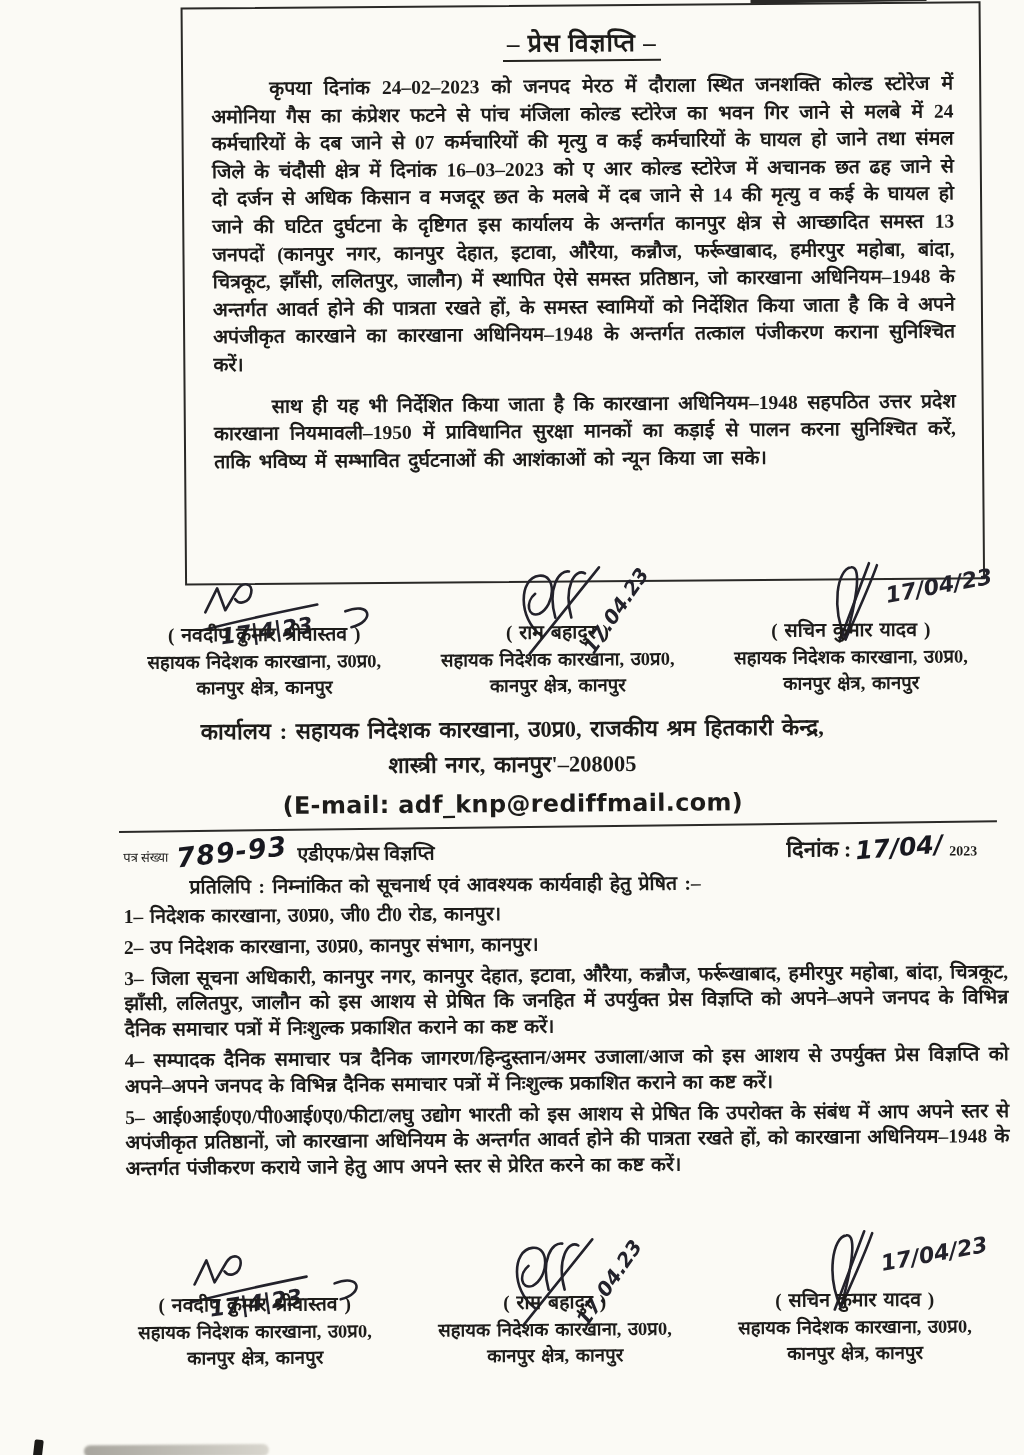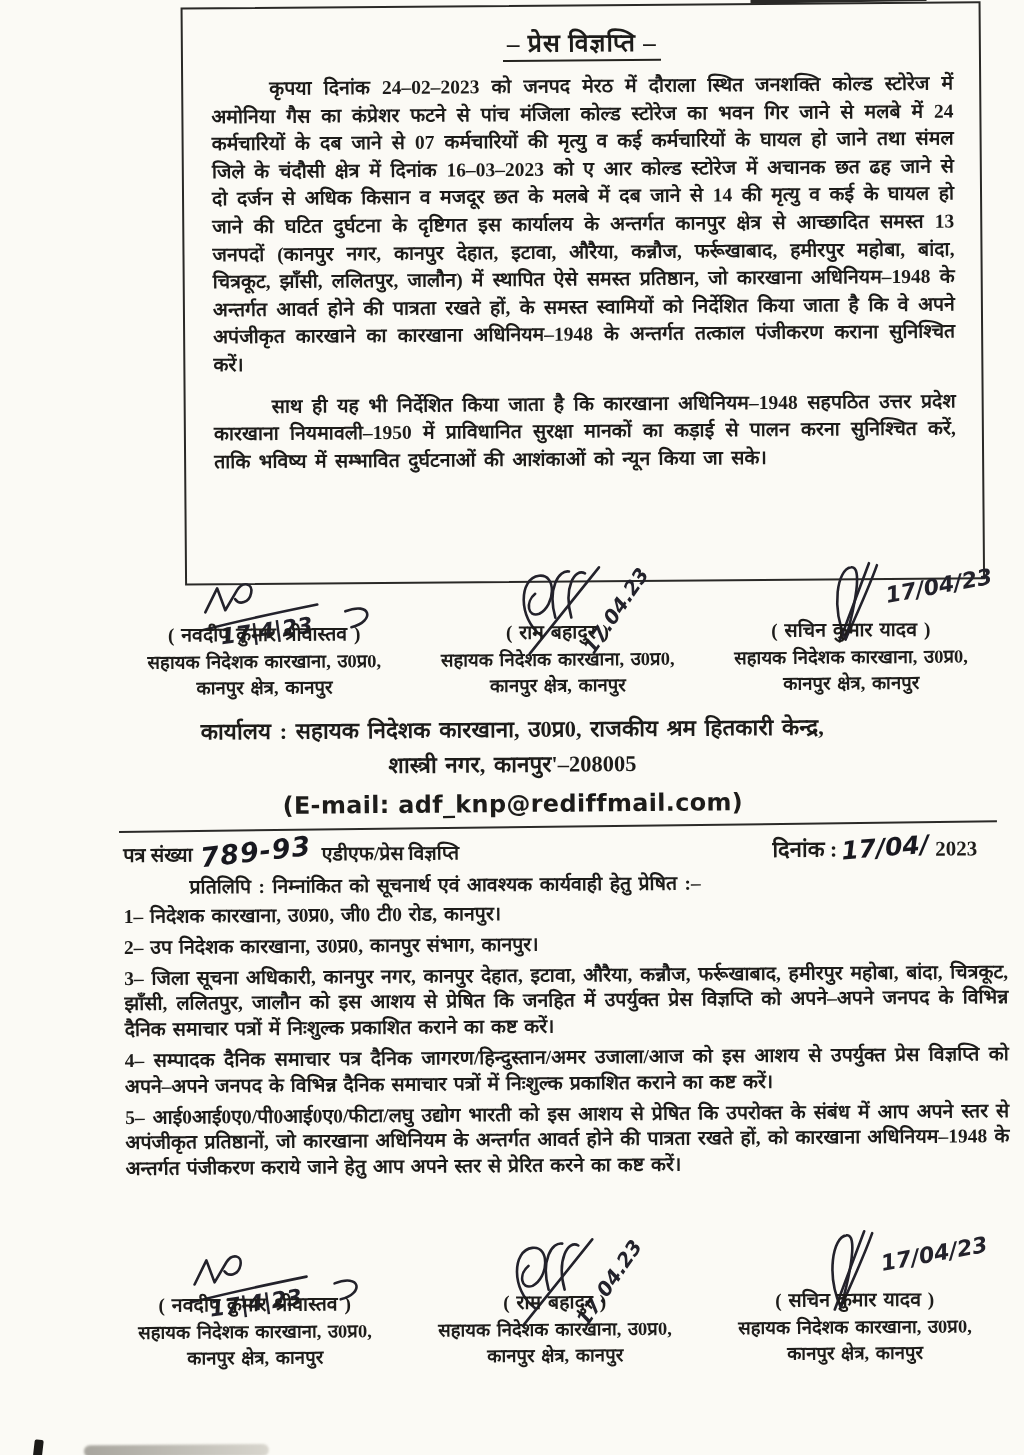--- a/index.html
+++ b/index.html
@@ -38,28 +38,28 @@
   .sig-name { font-size:19.5px; font-weight:700; margin-bottom:2px; word-spacing:2px; }
   .sig-line { font-size:18.5px; line-height:26px; font-weight:600; word-spacing:2px; }
 
   .office { position:absolute; left:142px; top:712px; width:740px; text-align:center; }
   .office-line { font-size:22.5px; font-weight:700; line-height:35px; word-spacing:3px; }
   .email-line { margin-top:8px; font-size:24px; font-weight:700; font-family:"DejaVu Sans","Liberation Sans",sans-serif; letter-spacing:0.3px; }
 
   .rule { position:absolute; left:118px; top:826px; width:878px; border-top:2.4px solid #2b2a28; transform:rotate(-0.25deg); }
 
   .ref-line { position:absolute; left:122px; top:834px; width:882px; display:flex; align-items:baseline; }
-  .ref-label { font-size:20px; font-weight:700; }
+  .ref-label { font-size:13px; font-weight:400; }
   .hand { font-family:"DejaVu Sans",sans-serif; font-style:italic; font-weight:600; color:#18181f; }
   .ref-number { font-size:27px; display:inline-block; transform:rotate(-6deg); margin:0 10px 0 8px; letter-spacing:1px; }
   .ref-type { font-size:19.5px; font-weight:700; }
   .ref-spacer { flex:1; }
   .date-label { font-size:22px; font-weight:700; }
   .date-hand { font-size:25px; display:inline-block; transform:rotate(-4deg); margin:0 6px 0 4px; }
-  .date-year { font-size:21px; font-weight:700; margin-right:28px; }
+  .date-year { font-size:14px; font-weight:700; margin-right:28px; }
 
   .copy-heading { position:absolute; left:122px; top:870px; width:860px; text-indent:66px; font-size:19.5px; font-weight:700; word-spacing:2.5px; }
 
   .items { position:absolute; left:122px; top:901px; width:884px; }
   .item { font-size:19.5px; font-weight:600; line-height:25.8px; text-align:justify; word-spacing:2px; margin-bottom:5px; }
 
   .smudge-dot { position:absolute; left:28px; top:1436px; width:9px; height:17px; background:#1b1a18; border-radius:2px; transform:rotate(7deg); }
   .smudge-bar { position:absolute; left:78px; top:1442px; width:185px; height:12px; opacity:.5; border-radius:6px;
     background:linear-gradient(90deg,#57534a,#8a867c 55%,#b7b3a8); filter:blur(1.2px); }
 </style>

